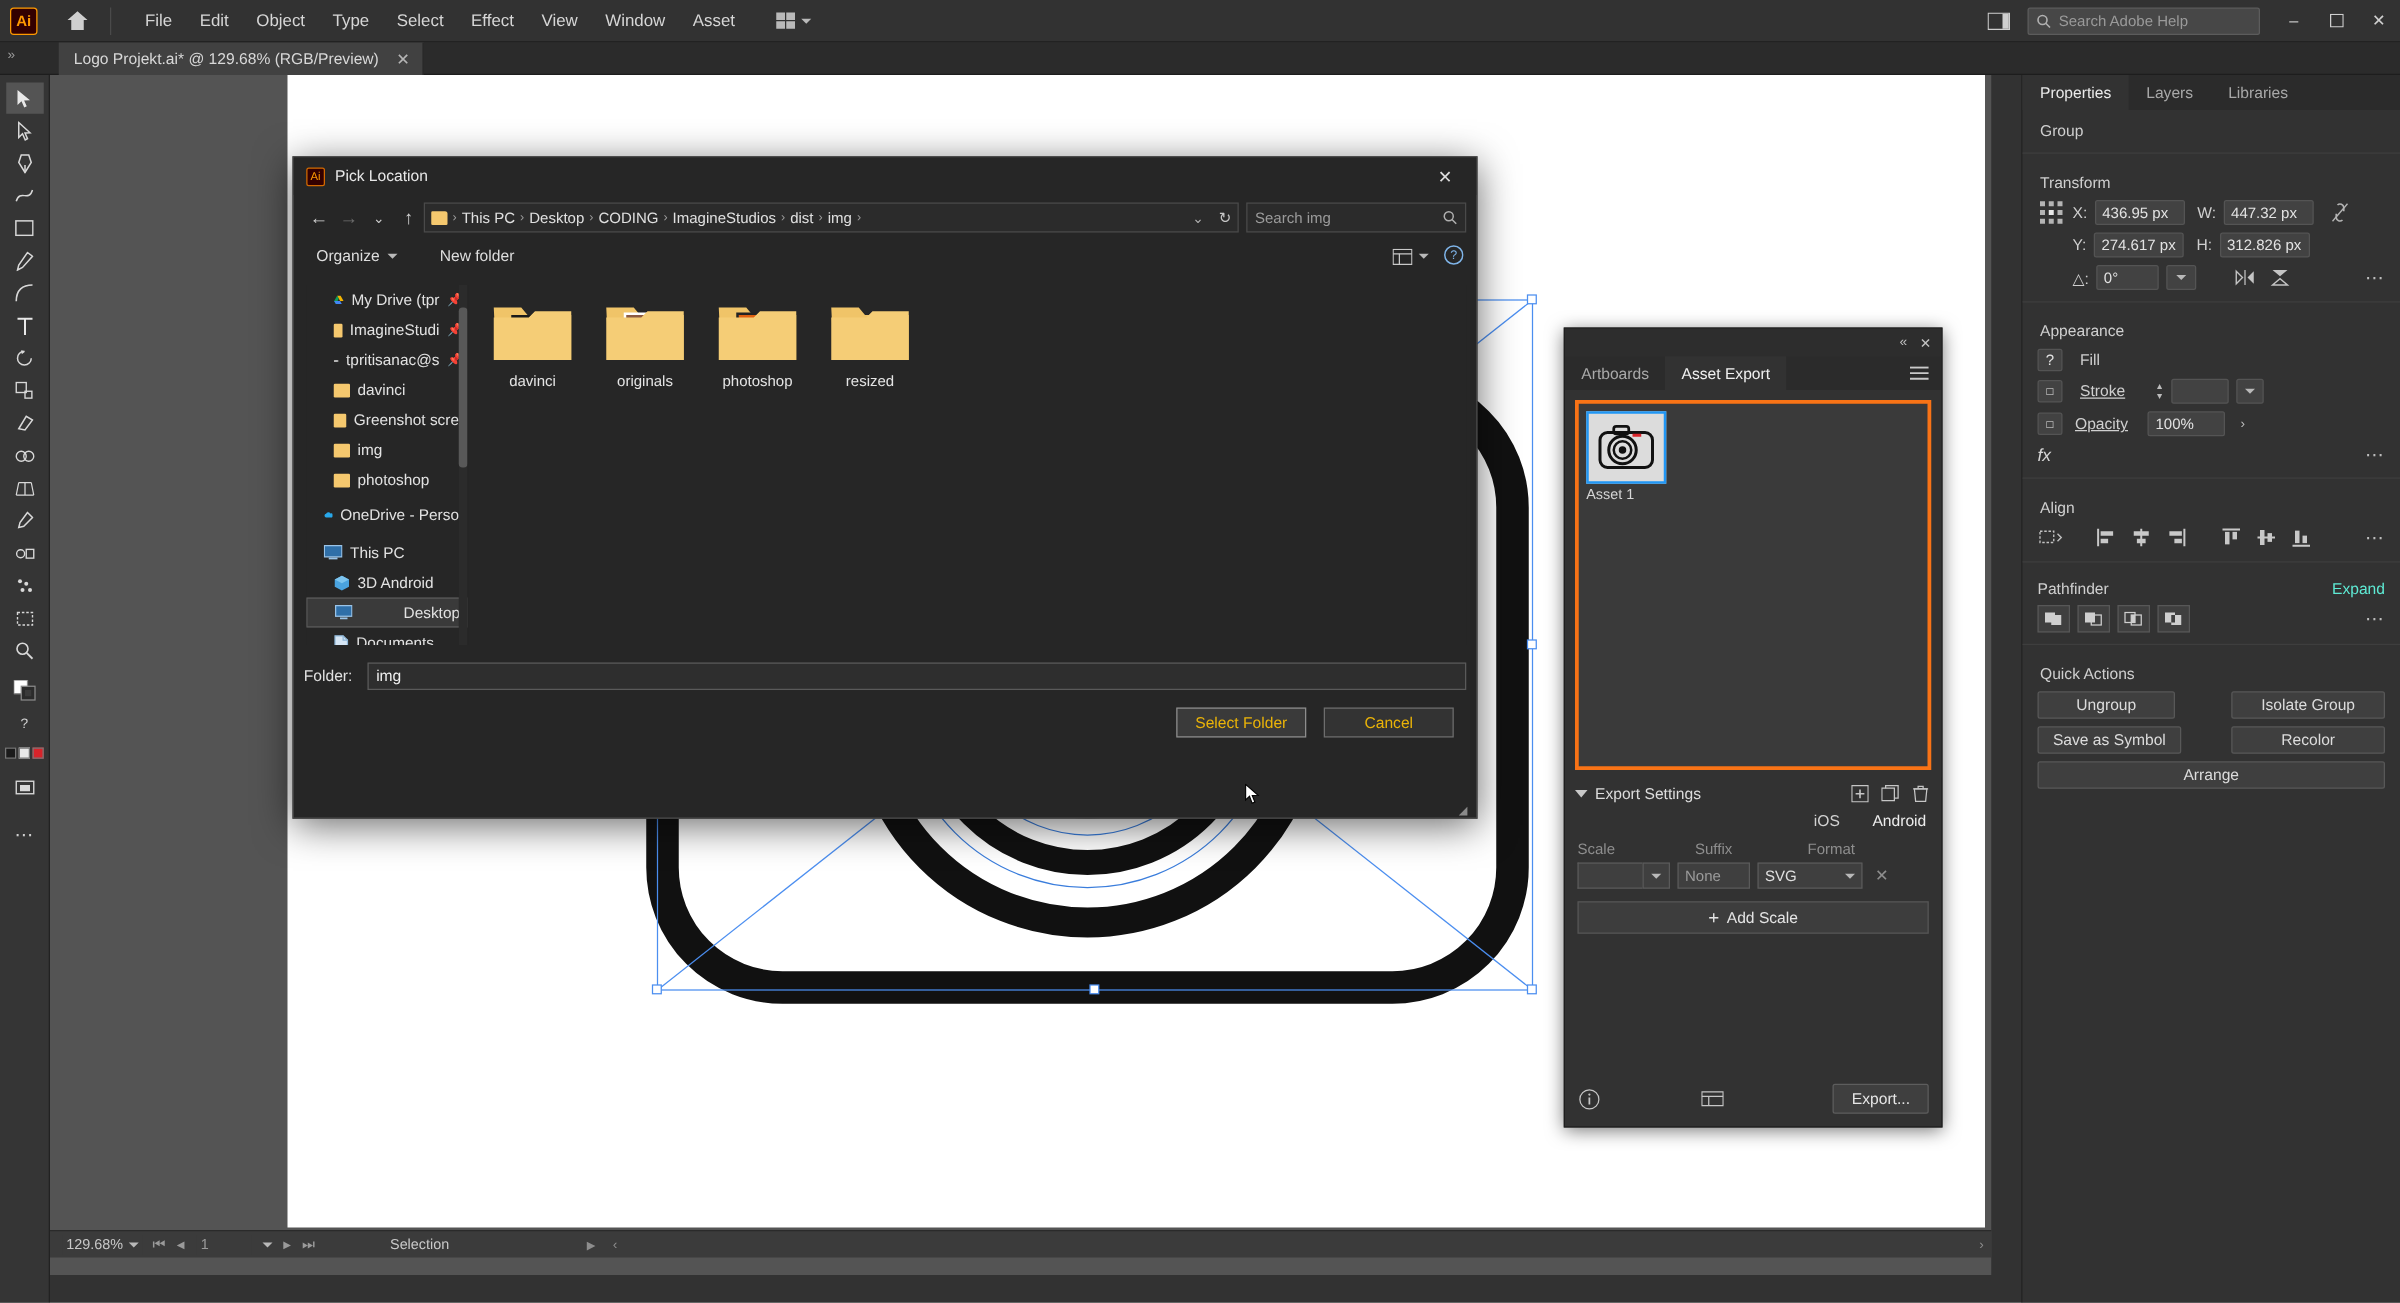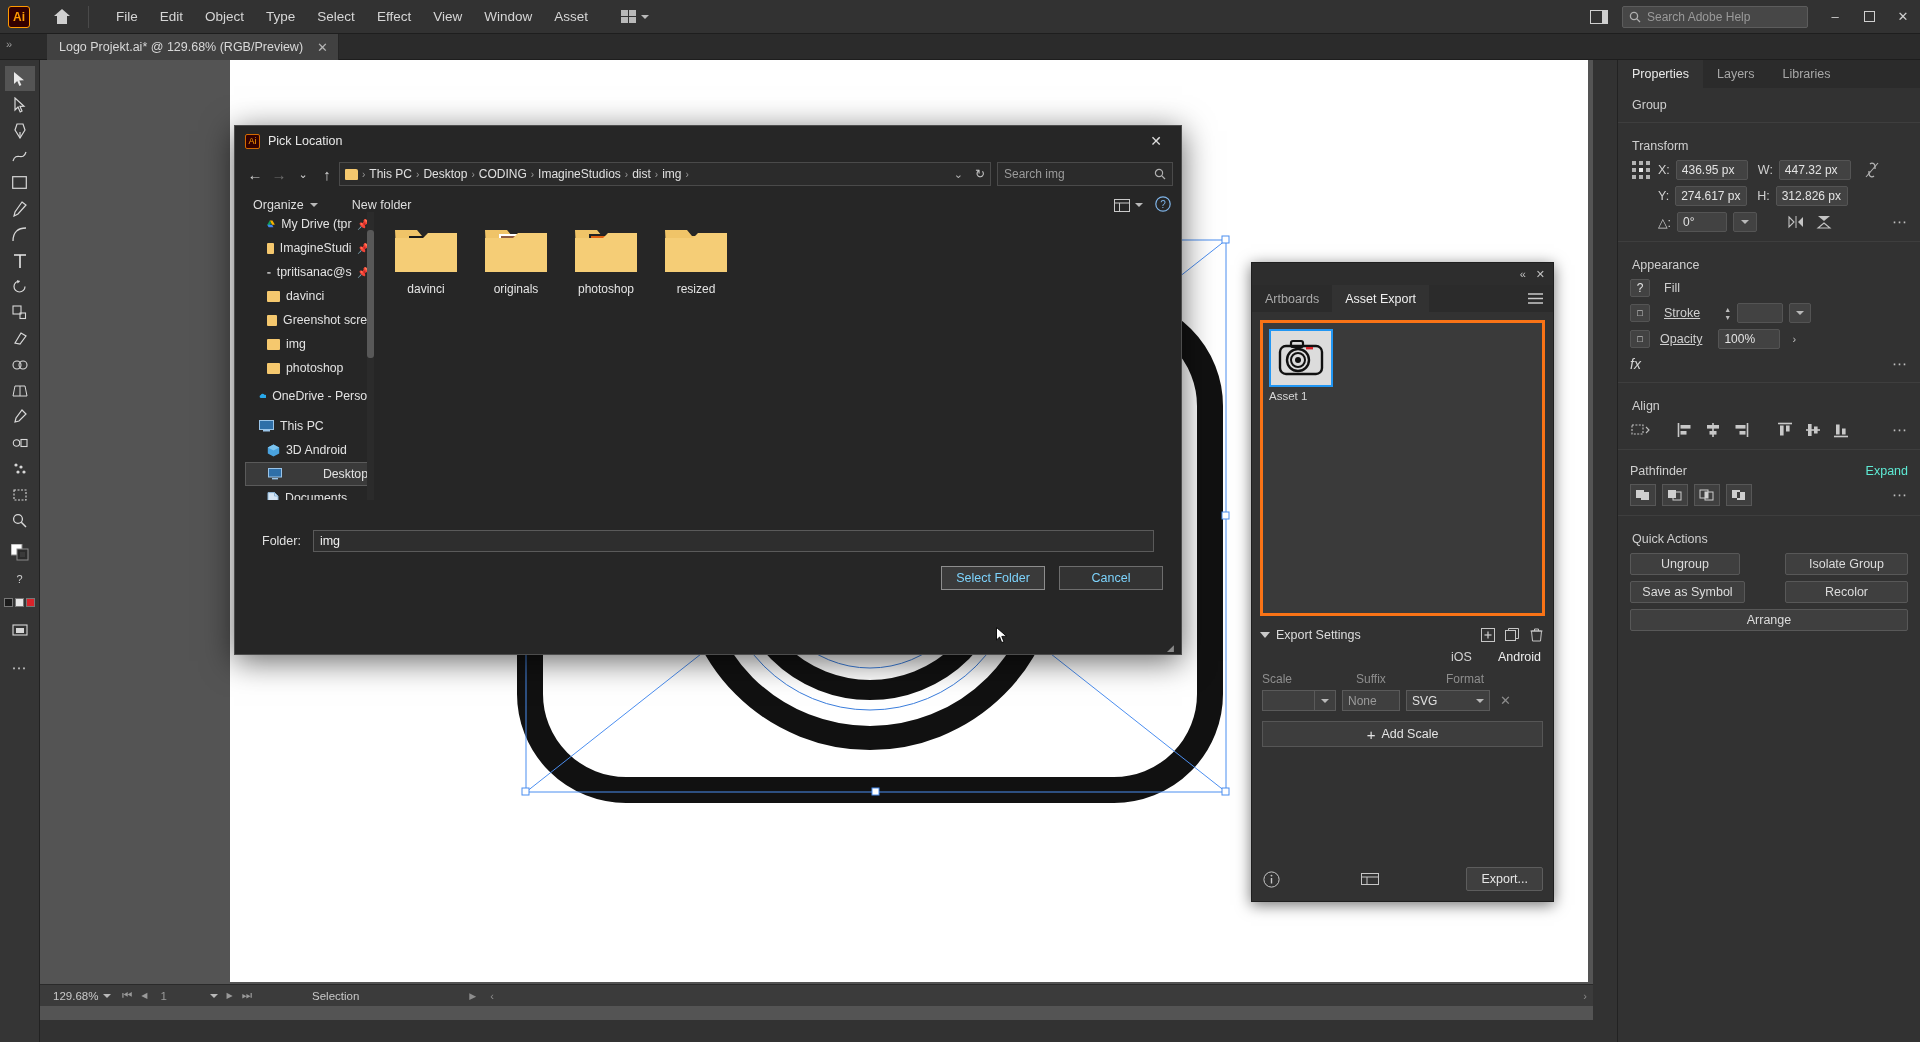--- a/index.html
+++ b/index.html
@@ -183,46 +183,46 @@
   .crumb-folder { width:13px;height:11px;background:#f5c86e; border-radius:1px 2px 1px 1px;}
   .crumb-sep { color:#9a9a9a; font-size:10px; padding: 0 2px; }
   .searchbox {
     width: 176px; height:24px; margin-left:6px; background:#2b2b2b; border:1px solid #4a4a4a;
     display:flex; align-items:center; justify-content:space-between; padding:0 6px;
     font-size:12px; color:#9b9b9b;
   }
   .dlg-toolbar { height:26px; display:flex; align-items:center; padding: 0 10px; gap:0; font-size:12.5px; color:#dedede;}
   .dtb-item { padding: 2px 8px; display:flex; align-items:center; gap:6px;}
   .dtb-right { margin-left:auto; display:flex; align-items:center; gap:12px; }
-  .dlg-main { position:absolute; left:10px; top:86px; width:928px; height:288px; display:flex; }
+  .dlg-main { position:absolute; left:10px; top:102px; width:928px; height:288px; display:flex; }
   .dlg-side {
     width: 130px; background:#262626; position:relative; overflow:hidden;
     border-right: 1px solid #262626;
   }
   .side-item { height:24px; display:flex; align-items:center; gap:6px; padding-left: 14px; font-size:12.3px; color:#e2e2e2; white-space:nowrap;}
   .side-item.indent { padding-left: 22px; }
   .side-item.sel { background:#3a3a3a; }
   .pin { color:#b9b9b9; font-size:10px; margin-left:auto; padding-right:4px;}
   .side-scroll { position:absolute; right:0; top:0; width:7px; height:100%; background:#2b2b2b;}
   .side-thumb { position:absolute; right:0; top:18px; width:7px; height:128px; background:#585858; border-radius:3px;}
   .dlg-files { flex:1; background:#262626; padding: 10px 0 0 18px; display:flex; gap:24px; align-items:flex-start;}
   .file-cell { width: 66px; text-align:center; }
   .folder-ico { width: 66px; height: 54px; position:relative; margin: 0 auto; }
   .file-name { font-size:12px; color:#e4e4e4; margin-top:6px; }
   .dlg-bottom { position:absolute; left:0; top:392px; width:100%; height:138px; }
-  .folder-row { display:flex; align-items:center; padding: 0 27px; gap:12px; margin-top:12px;}
+  .folder-row { display:flex; align-items:center; padding: 0 8px; gap:12px; margin-top:12px;}
   .folder-row .lbl { font-size:12.5px; color:#e0e0e0; }
   .folder-input {
     flex:1; height:22px; background:#2e2e2e; border:1px solid #5a5a5a;
     display:flex; align-items:center; padding: 0 6px; font-size:12.5px; color:#f0f0f0;
   }
   .dlg-btns { display:flex; justify-content:flex-end; gap:14px; padding: 14px 18px 0 0; }
   .dlg-btn {
     width: 104px; height: 24px; background:#333333; border:1px solid #6d6d6d;
-    display:flex; align-items:center; justify-content:center; font-size:12.5px; color:#7dd3fc;
+    display:flex; align-items:center; justify-content:center; font-size:12.5px; color:#eab308;
   }
   .dlg-btn.primary { border-color:#8d8d8d; background:#3a3a3a; }
   .resize-grip { position:absolute; right:4px; bottom:3px; width:10px; height:10px; color:#8a8a8a; font-size:9px;}
   .cursor {
     position:absolute; left:996px; top:627px; width:12px; height:18px; pointer-events:none;
   }
 </style>
 </head>
 <body>
 

